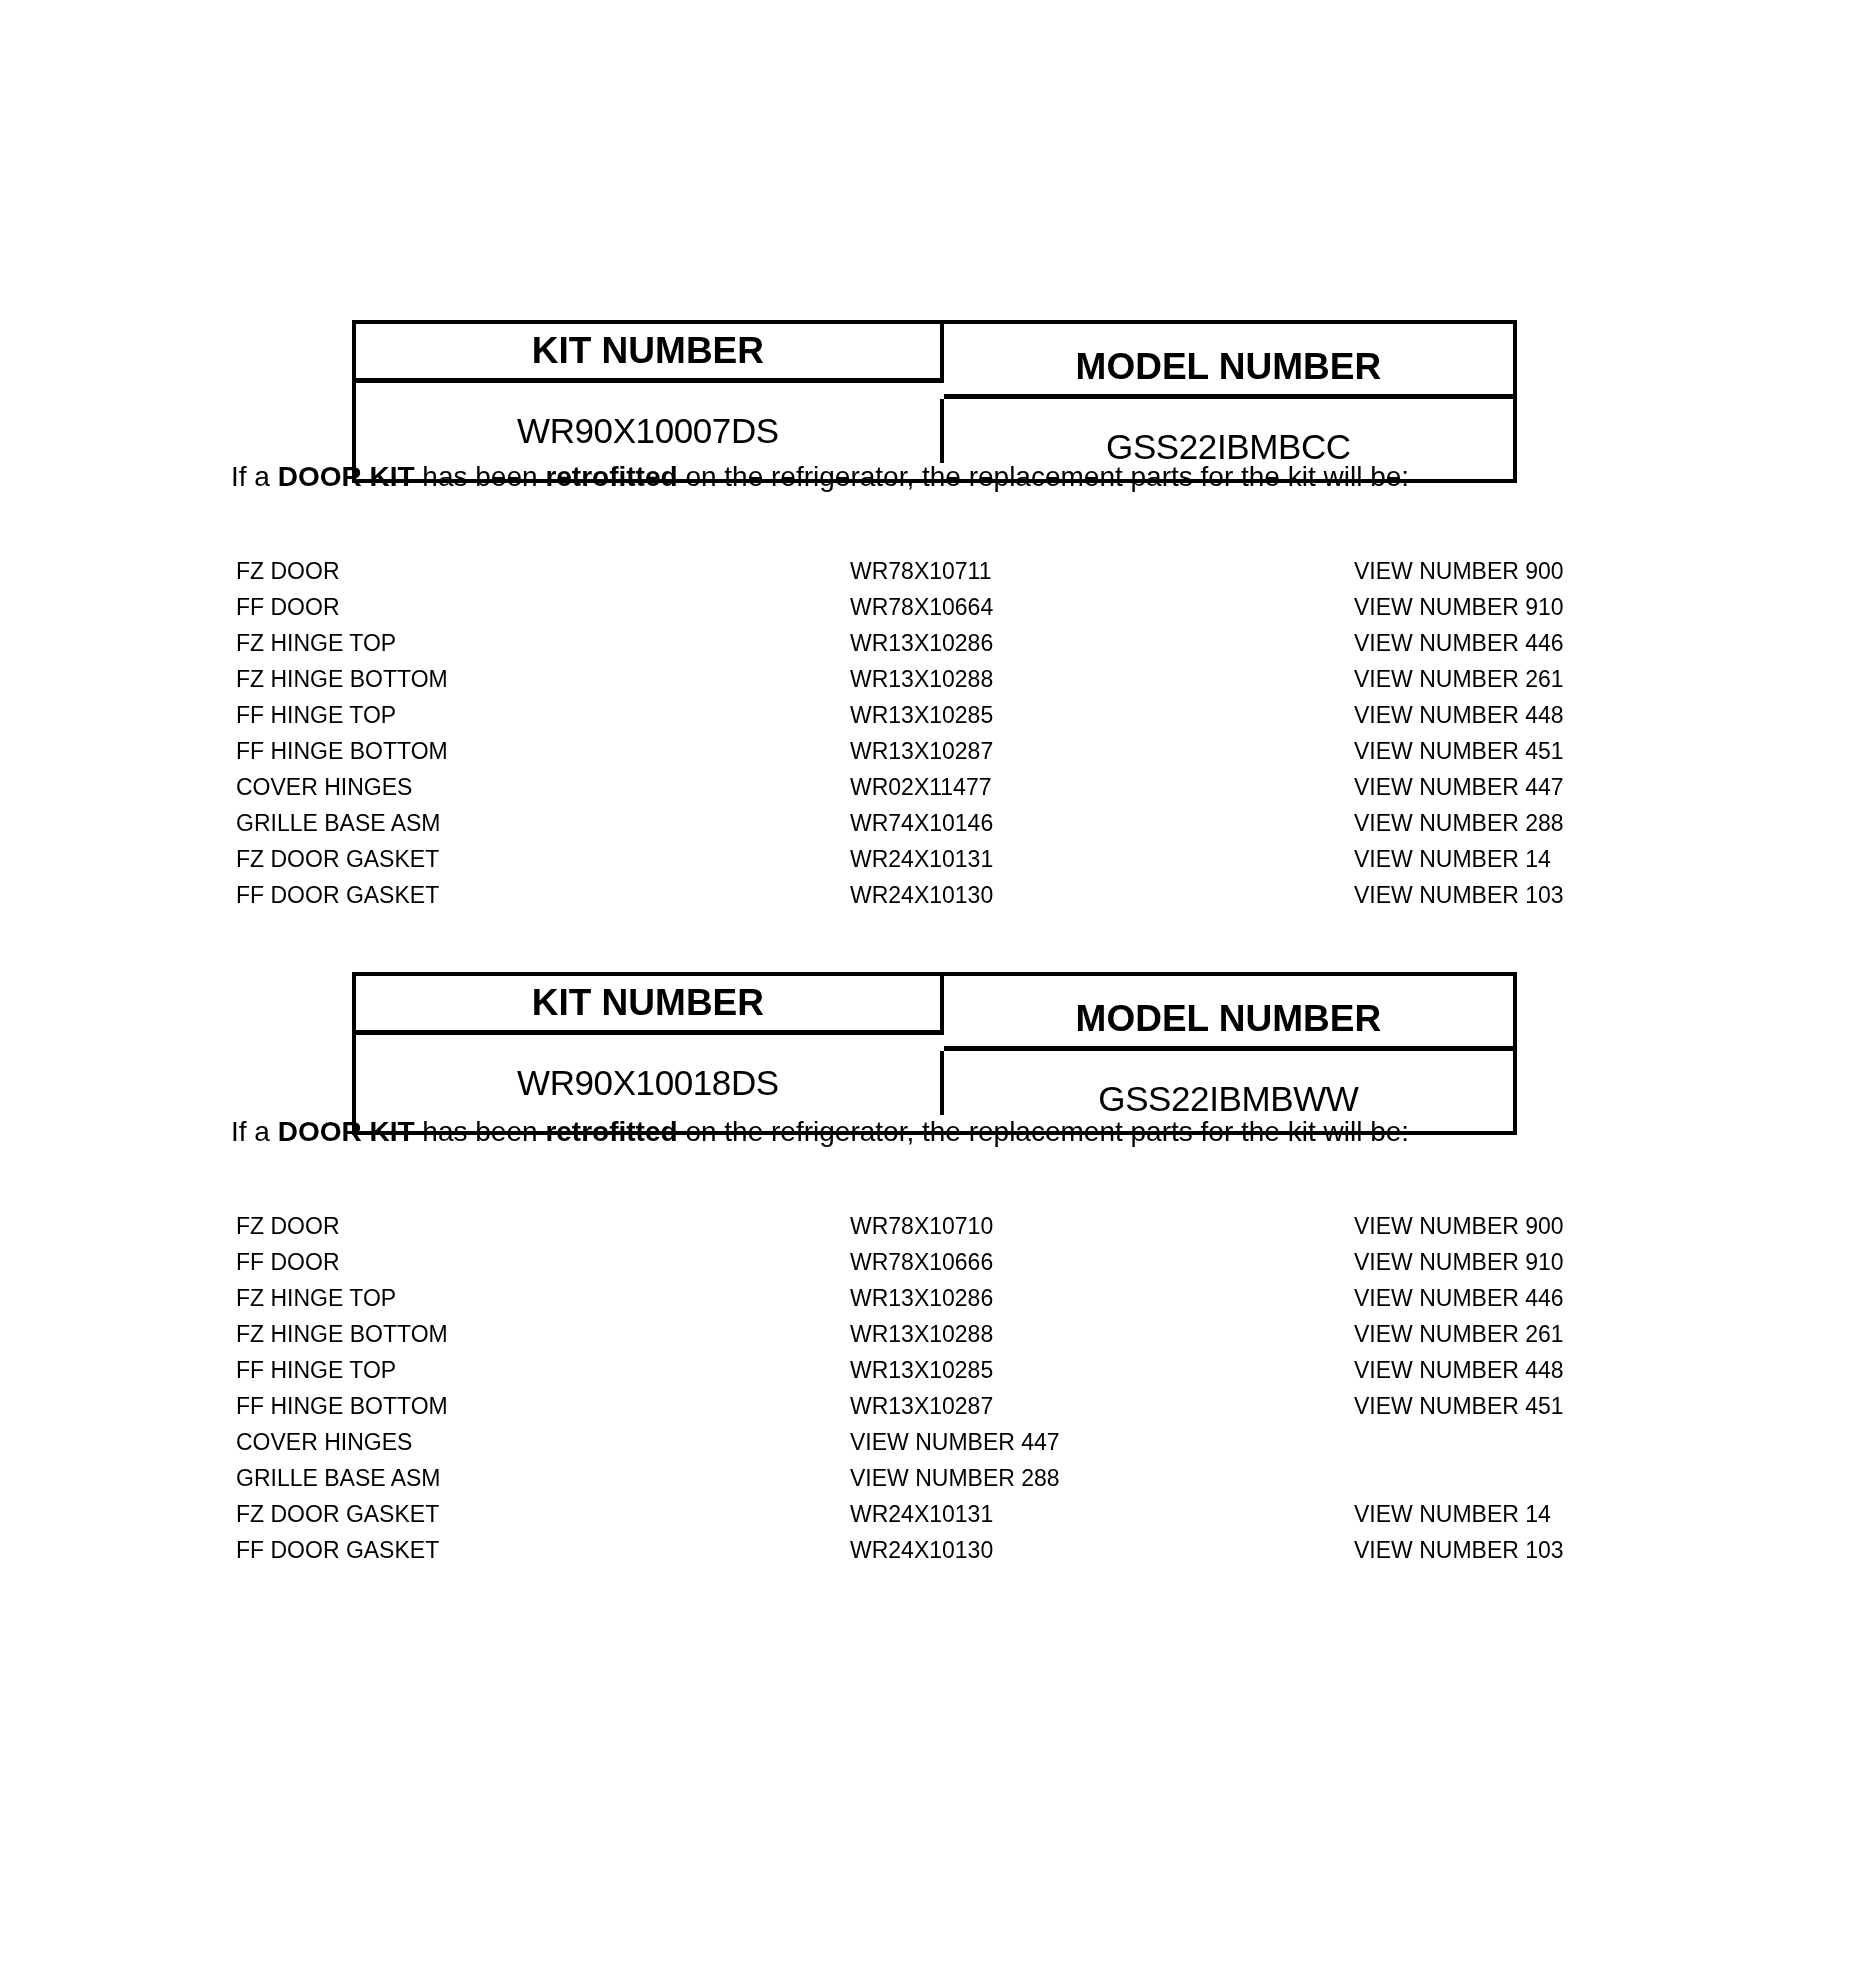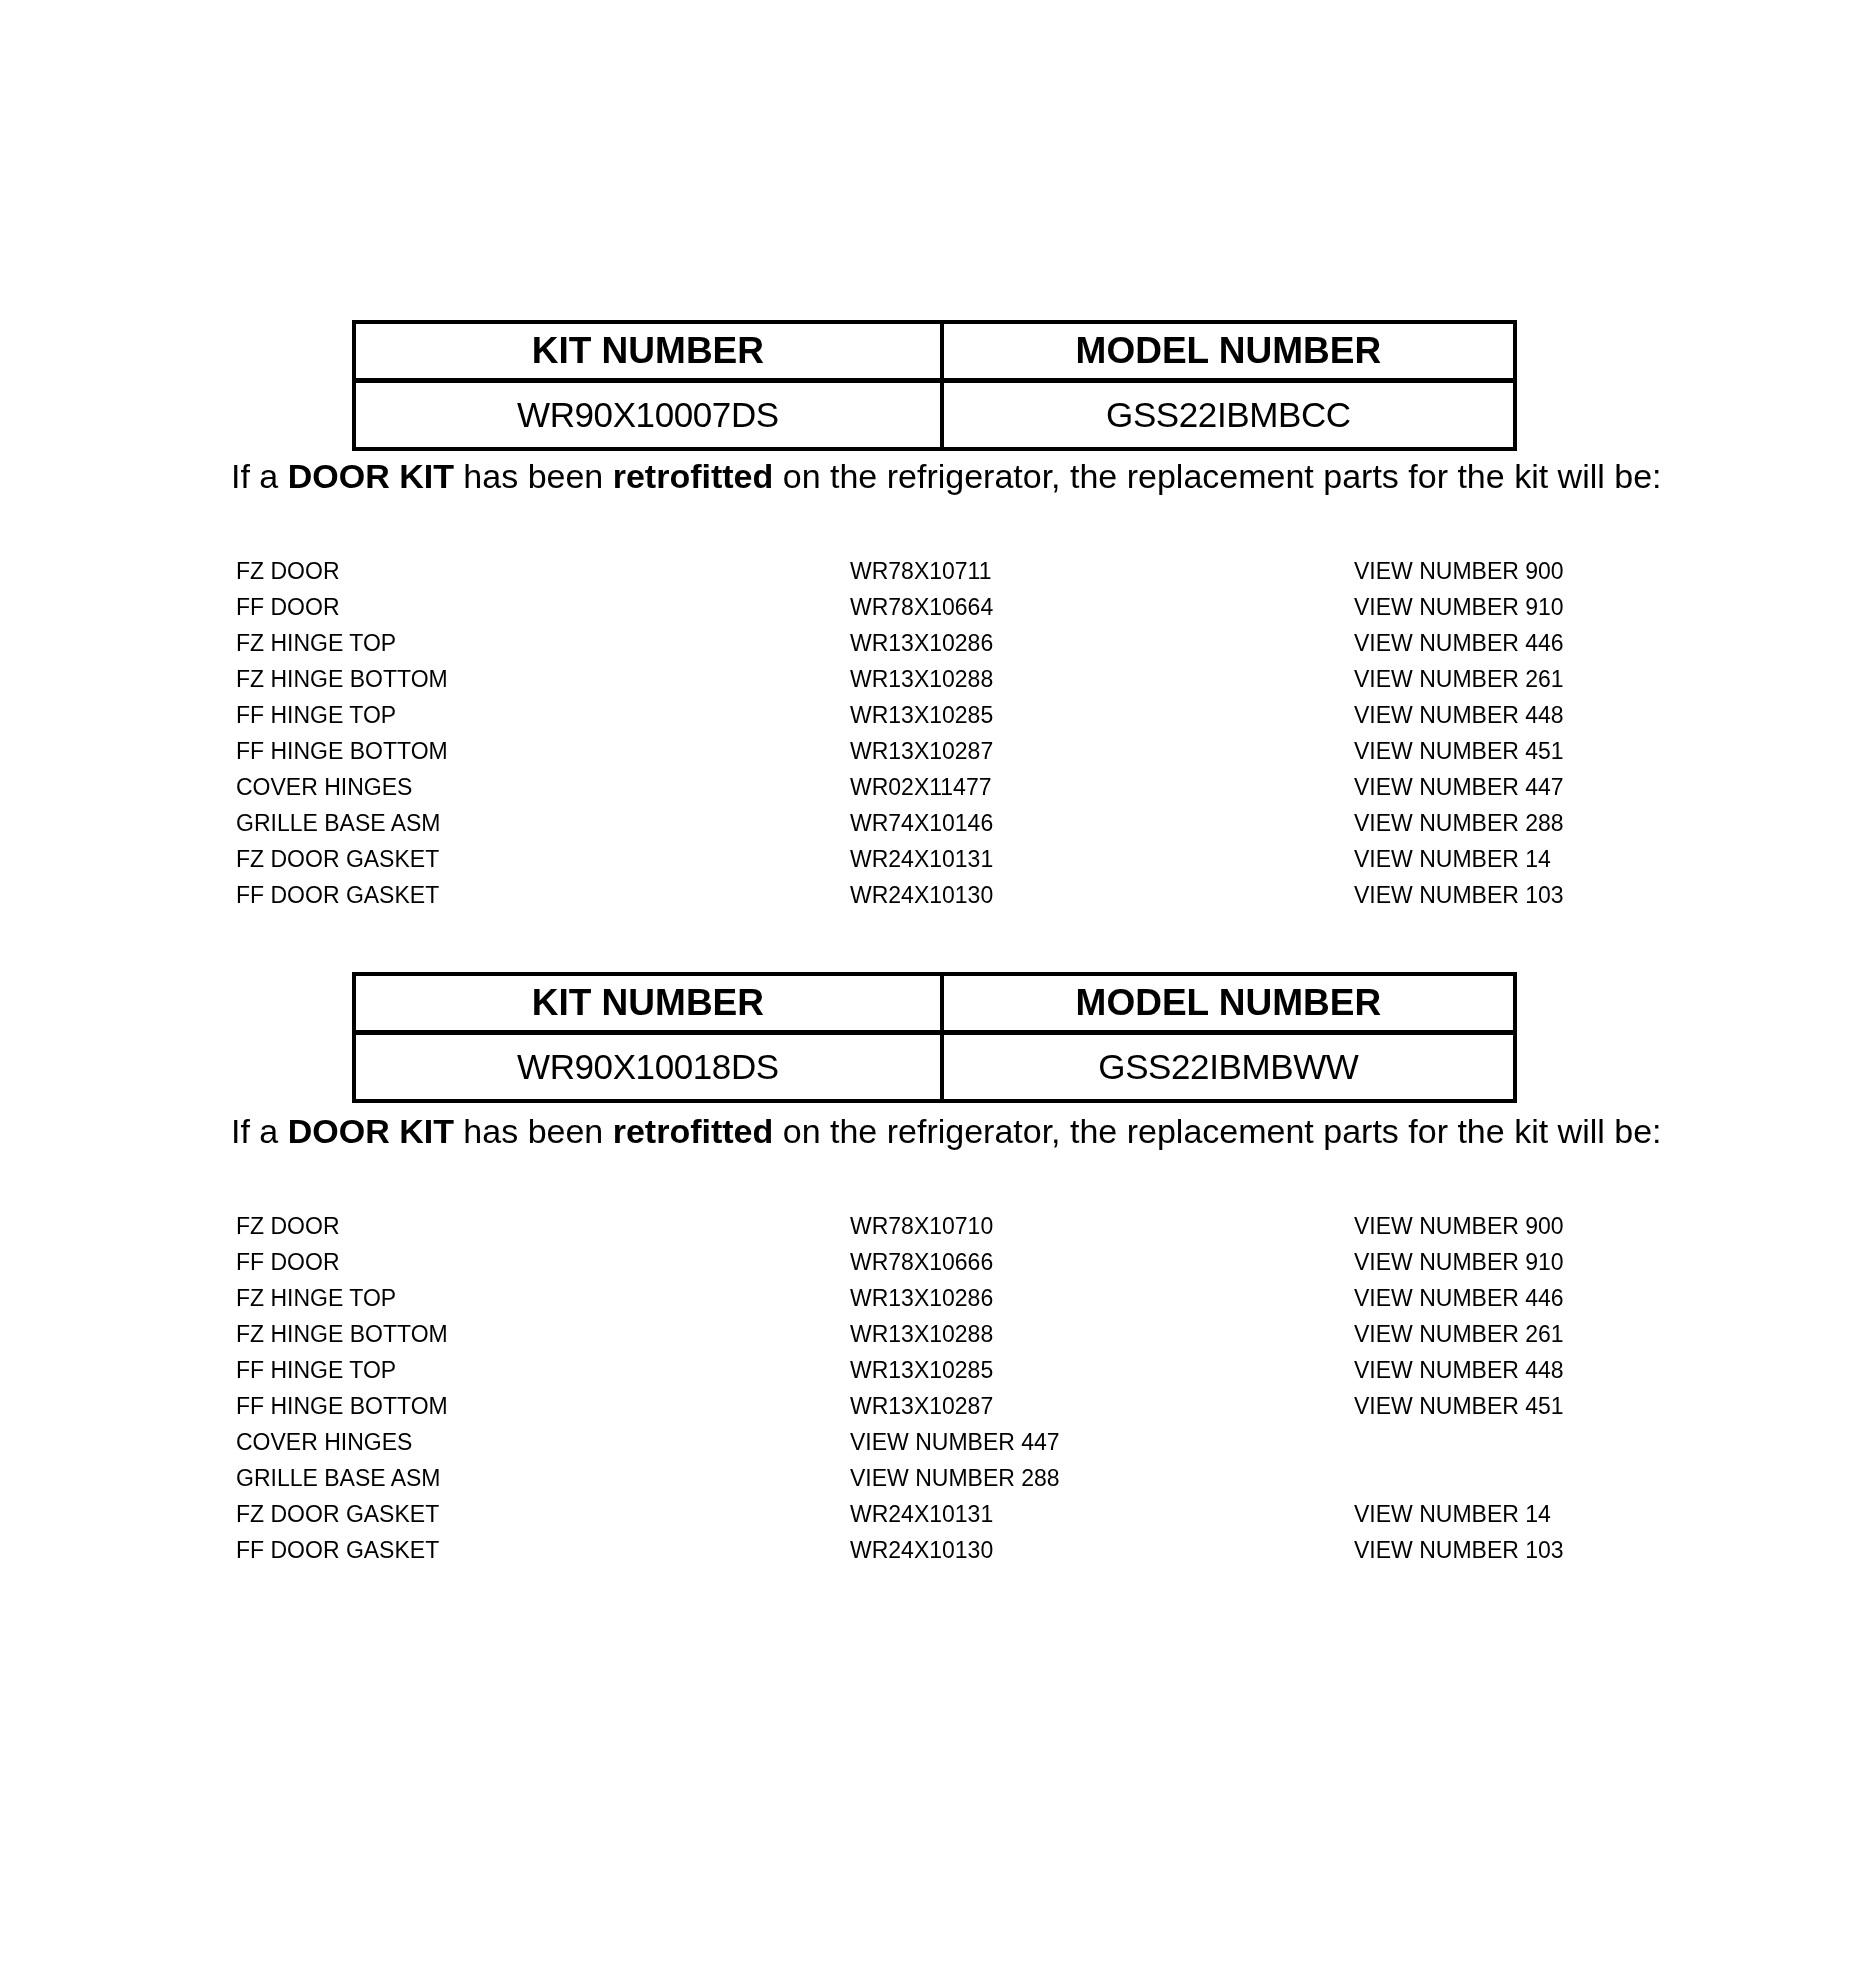--- a/index.html
+++ b/index.html
@@ -19,25 +19,25 @@
   #table2 { top:972px; }
   .trow { display:flex; }
   .tcell {
     box-sizing:border-box; display:flex;
     align-items:center; justify-content:center;
     white-space:nowrap;
   }
   .trow-header .tcell { height:59px; border-bottom:5.6px solid #000; font-weight:bold; font-size:37px; }
   .trow-values .tcell { height:64px; font-size:35px; letter-spacing:-0.4px; }
   .tcell-left  { width:50.8%; border-right:4.8px solid #000; }
-  .tcell-right { width:49.2%; }
+  .tcell-right { width:49.2%;margin-top:16px; }
 
   .note {
     position:absolute; left:231px; margin:0;
-    font-size:34px; line-height:31px; white-space:nowrap;
+    font-size:28px; line-height:31px; white-space:nowrap;
   }
   #note1 { top:461px; }
   #note2 { top:1116px; }
   .note b { font-weight:bold; }
 
   .parts { position:absolute; left:236px; }
   #parts1 { top:553px; }
   #parts2 { top:1208px; }
   .prow {
     display:grid; grid-template-columns:614px 504px auto;

